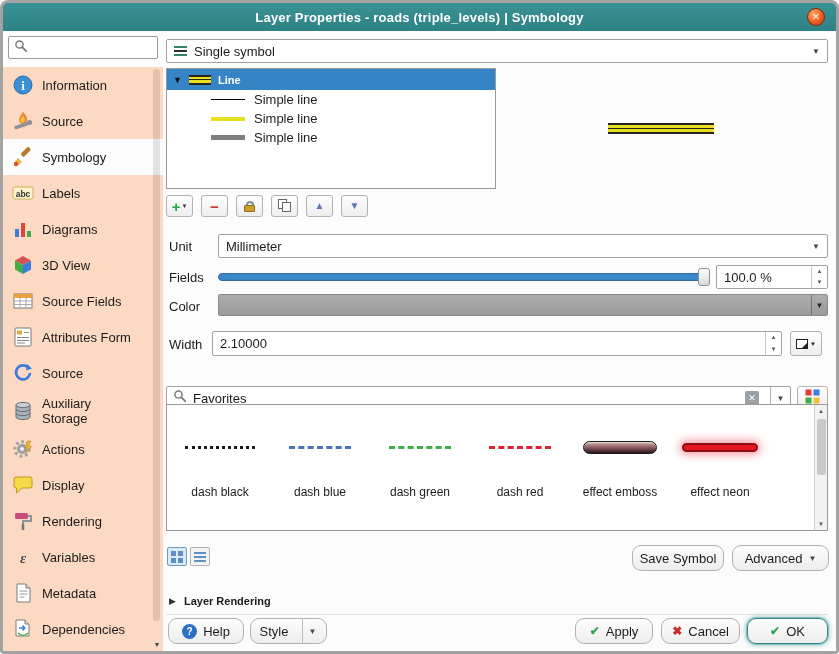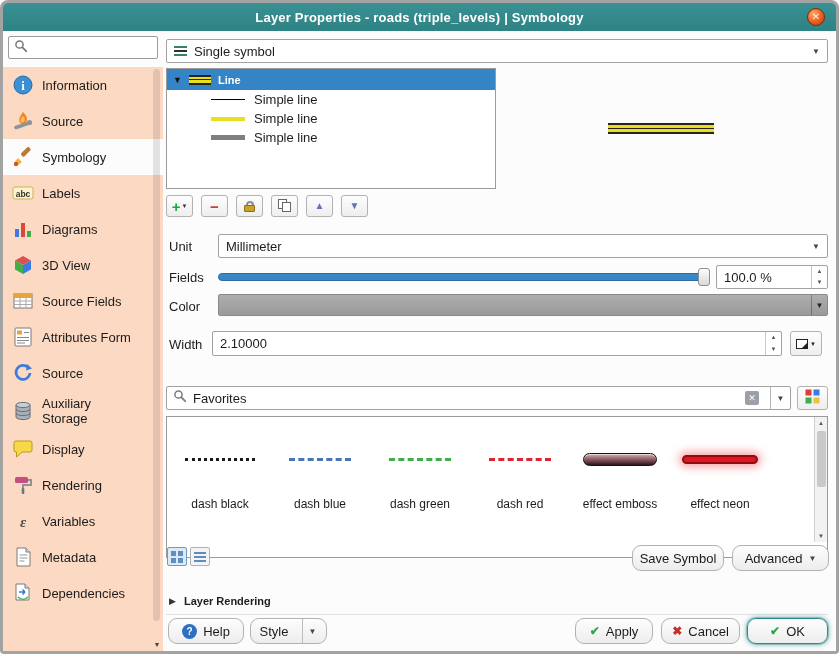--- a/index.html
+++ b/index.html
@@ -77,21 +77,21 @@
   .dd-ic{width:12px;height:10px;border:1px solid #222;background:#fff;position:relative}
   .dd-ic::after{content:"";position:absolute;right:-1px;bottom:-1px;width:0;height:0;border-left:7px solid transparent;border-bottom:7px solid #222}
   .dd-caret{font-size:6px;color:#222;margin-left:2px}
 
   .fav-box{position:absolute;left:3px;top:355px;width:625px;height:24px;background:#fff;border:1px solid #a2a2a2;border-radius:2px;display:flex;align-items:center;padding-left:6px;gap:6px;cursor:text}
   .fav-text{font-size:13px;color:#1c1c1c;flex:1}
   .fav-clear{width:14px;height:14px;background:#9aa0a6;border-radius:2px;color:#fff;font-size:9px;line-height:14px;text-align:center;margin-right:5px;cursor:pointer}
   .fav-arrow{width:20px;align-self:stretch;border-left:1px solid #b4b4b4;display:flex;align-items:center;justify-content:center;font-size:8px;color:#444;cursor:pointer}
   .style-mgr-btn{position:absolute;left:634px;top:355px;width:31px;height:24px}
 
-  .browser{position:absolute;left:3px;top:385px;width:662px;height:142px;background:#fff;border:1px solid #9a9a9a}
+  .browser{position:absolute;left:3px;top:373px;width:662px;height:127px;background:#fff;border:1px solid #9a9a9a}
   .tiles{position:absolute;left:0;top:0;width:648px;height:125px;display:flex;padding-left:3px}
   .tile{width:100px;height:100%;display:flex;flex-direction:column;align-items:center;padding-top:34px;cursor:pointer}
   .tile .pv{height:16px;display:flex;align-items:center}
   .tile .lbl{margin-top:30px;font-size:12px;color:#1c1c1c;white-space:nowrap}
   .pv-dash-black{width:70px;border-top:3px dotted #1a1a1a}
   .pv-dash-blue{width:62px;border-top:3px dashed #4a74b8}
   .pv-dash-green{width:62px;border-top:3px dashed #3fae49}
   .pv-dash-red{width:62px;border-top:3px dashed #dd2435}
   .pv-emboss{width:74px;height:13px;border-radius:7px;background:linear-gradient(180deg,#d7b2ae,#93616b 45%,#2e151c);border:1px solid #141414;box-shadow:inset 0 1px 0 rgba(255,255,255,.55)}
   .pv-neon{width:76px;height:9px;border-radius:5px;background:#e3161f;border:2px solid #8d0d12;box-shadow:0 0 8px 3px rgba(243,70,80,.5)}
@@ -248,20 +248,31 @@
         <div class="side-item">
           <span class="side-icon">
               <svg width="22" height="22" viewBox="0 0 22 22">
                 <path d="M4 5 v12 a7 2.6 0 0 0 14 0 v-12" fill="#aab0b7" stroke="#676e76"></path>
                 <ellipse cx="11" cy="5" rx="7" ry="2.6" fill="#c9ced4" stroke="#676e76"></ellipse>
                 <path d="M4 9 a7 2.6 0 0 0 14 0" fill="none" stroke="#676e76"></path>
                 <path d="M4 13 a7 2.6 0 0 0 14 0" fill="none" stroke="#676e76"></path>
               </svg>
             </span>
           <span class="side-label">Auxiliary Storage</span>
+        </div>
+        <div class="side-item">
+          <span class="side-icon">
+              <svg width="22" height="22" viewBox="0 0 22 22">
+                <circle cx="10" cy="11" r="5" fill="#9aa0a6"></circle>
+                <circle cx="10" cy="11" r="7.2" fill="none" stroke="#9aa0a6" stroke-width="3" stroke-dasharray="2.6 2.9"></circle>
+                <circle cx="10" cy="11" r="2" fill="#f2f2f2"></circle>
+                <polygon points="15,3 19,3 16.5,8 19.5,8 13.5,16 15.5,9.5 13,9.5" fill="#f0b429" stroke="#b3801a" stroke-width="0.5"></polygon>
+              </svg>
+            </span>
+          <span class="side-label">Actions</span>
         </div>
         <div class="side-item">
           <span class="side-icon">
               <svg width="22" height="22" viewBox="0 0 22 22">
                 <path d="M2 5 a2 2 0 0 1 2 -2 h14 a2 2 0 0 1 2 2 v7 a2 2 0 0 1 -2 2 h-8 l-5.5 5 v-5 H4 a2 2 0 0 1 -2 -2 Z" fill="#f7d948" stroke="#b89a1e"></path>
               </svg>
             </span>
           <span class="side-label">Display</span>
         </div>
         <div class="side-item">

